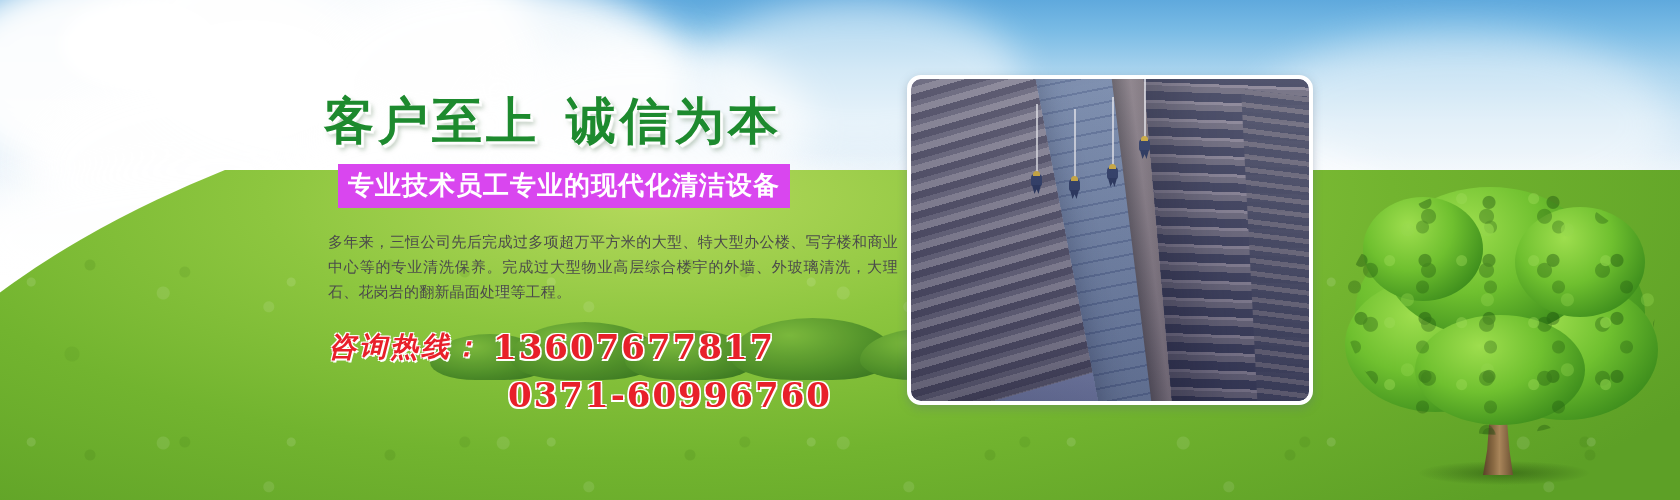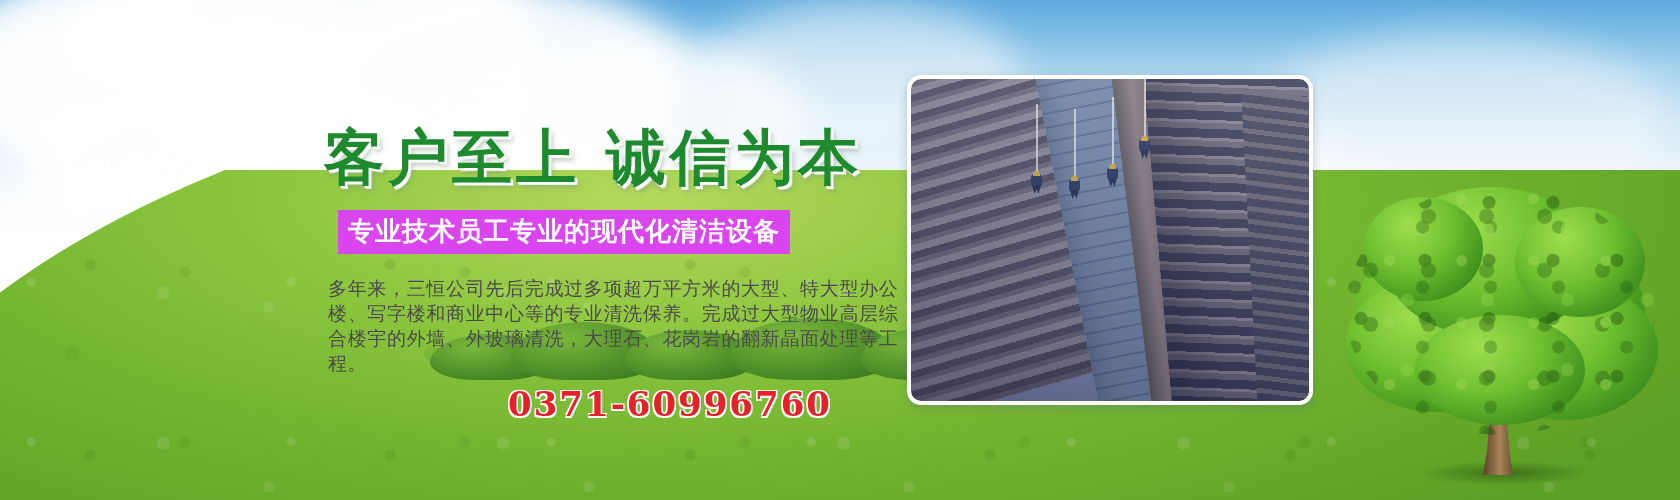--- a/index.html
+++ b/index.html
@@ -172,33 +172,32 @@
 
   
   .copy {
     position: absolute;
     left: 318px;
     top: 96px;
     width: 600px;
   }
 
   .headline {
-    font-family: Liberation Mono, monospace;
+    font-family: Liberation Serif, serif;
     font-weight: bold;
-    font-size: 60px;
+    font-size: 50px;
     line-height: 1;
     letter-spacing: 4px;
     color: #1d8a2e;
     text-shadow:
        2px 2px 0 #ffffff,
        3px 3px 1px rgba(255,255,255,.9),
        4px 5px 5px rgba(120,150,120,.55);
     white-space: nowrap;
     padding-left: 6px;
-    margin-top: 36px;
   }
   .headline .gap { display: inline-block; width: 26px; }
 
   .subbar {
     display: inline-block;
     margin-top: 18px;
     margin-left: 20px;
     background: #d946ef;
     color: #ffffff;
     font-size: 26px;
@@ -207,21 +206,21 @@
     line-height: 1;
     padding: 8px 10px 10px 10px;
     white-space: nowrap;
   }
 
   .paragraph {
     margin-top: 22px;
     margin-left: 10px;
     width: 570px;
     color: #4b4b4b;
-    font-size: 19px;
+    font-size: 15px;
     line-height: 25px;
     letter-spacing: .2px;
     text-align: justify;
   }
 
   .hotline {
     margin-top: 22px;
     margin-left: 10px;
     white-space: nowrap;
   }
@@ -446,20 +445,23 @@
   <div class="copy">
 
     <div class="headline">
       <span>客户至上</span><span class="gap"></span><span>诚信为本</span>
     </div>
 
     <div class="subbar">专业技术员工专业的现代化清洁设备</div>
 
     <p class="paragraph">多年来，三恒公司先后完成过多项超万平方米的大型、特大型办公楼、写字楼和商业中心等的专业清洗保养。完成过大型物业高层综合楼宇的外墙、外玻璃清洗，大理石、花岗岩的翻新晶面处理等工程。</p>
 
+    <div class="hotline">
+      <span class="hotline-label">咨询热线：</span><span class="hotline-number">13607677817</span>
+    </div>
     <div class="hotline-secondary">0371-60996760</div>
 
   </div>
 
   <div class="photo-card">
     <div class="photo">
       <div class="photo-sky"></div>
       <div class="tower-left"></div>
       <div class="glass-band"></div>
       <div class="spine"></div>

